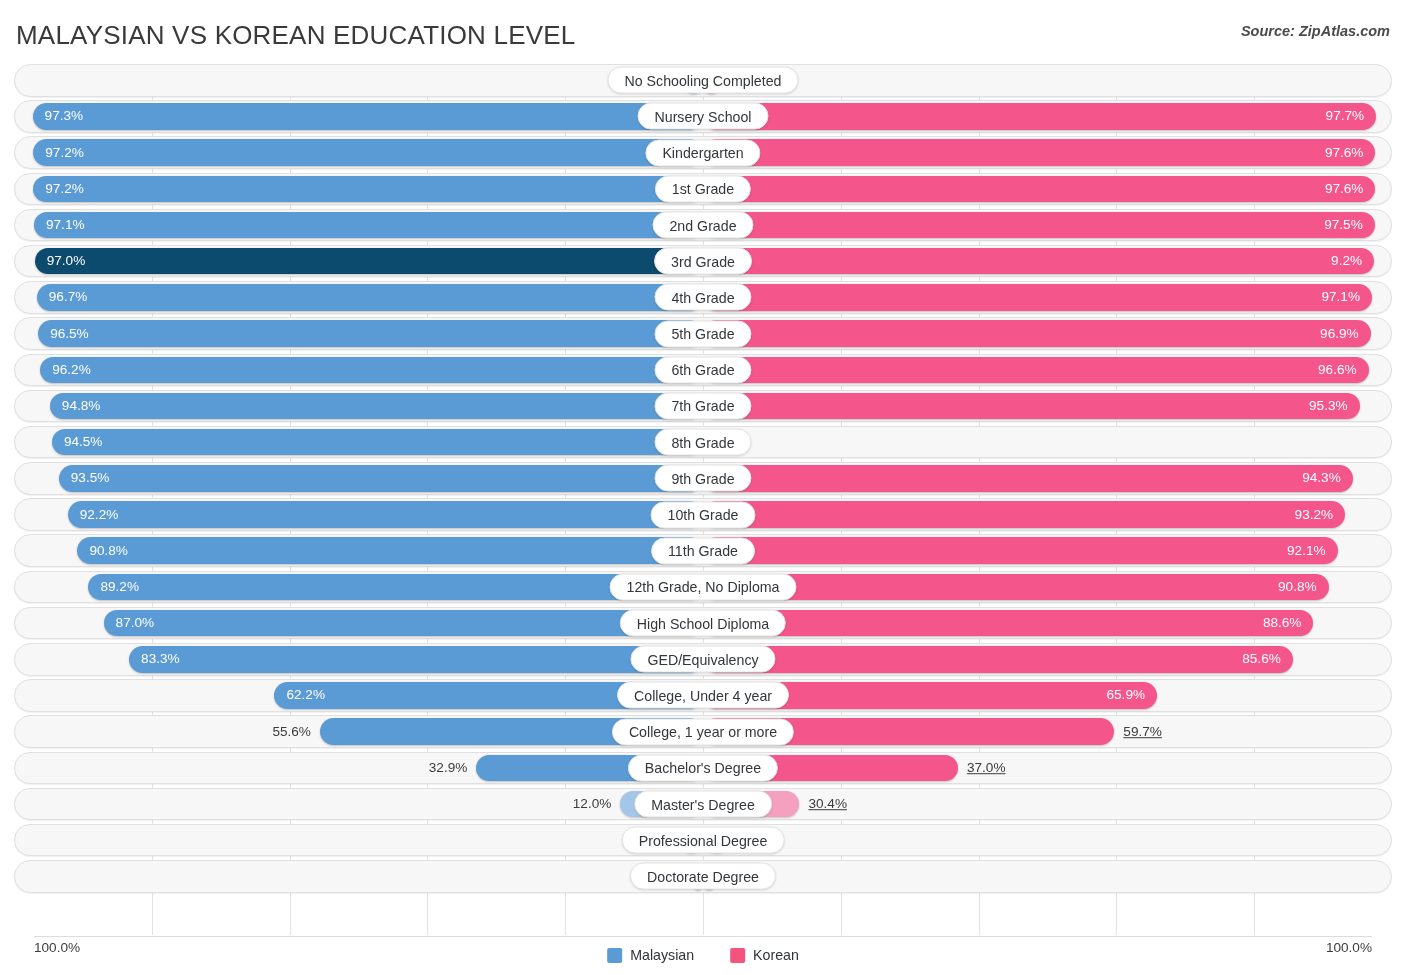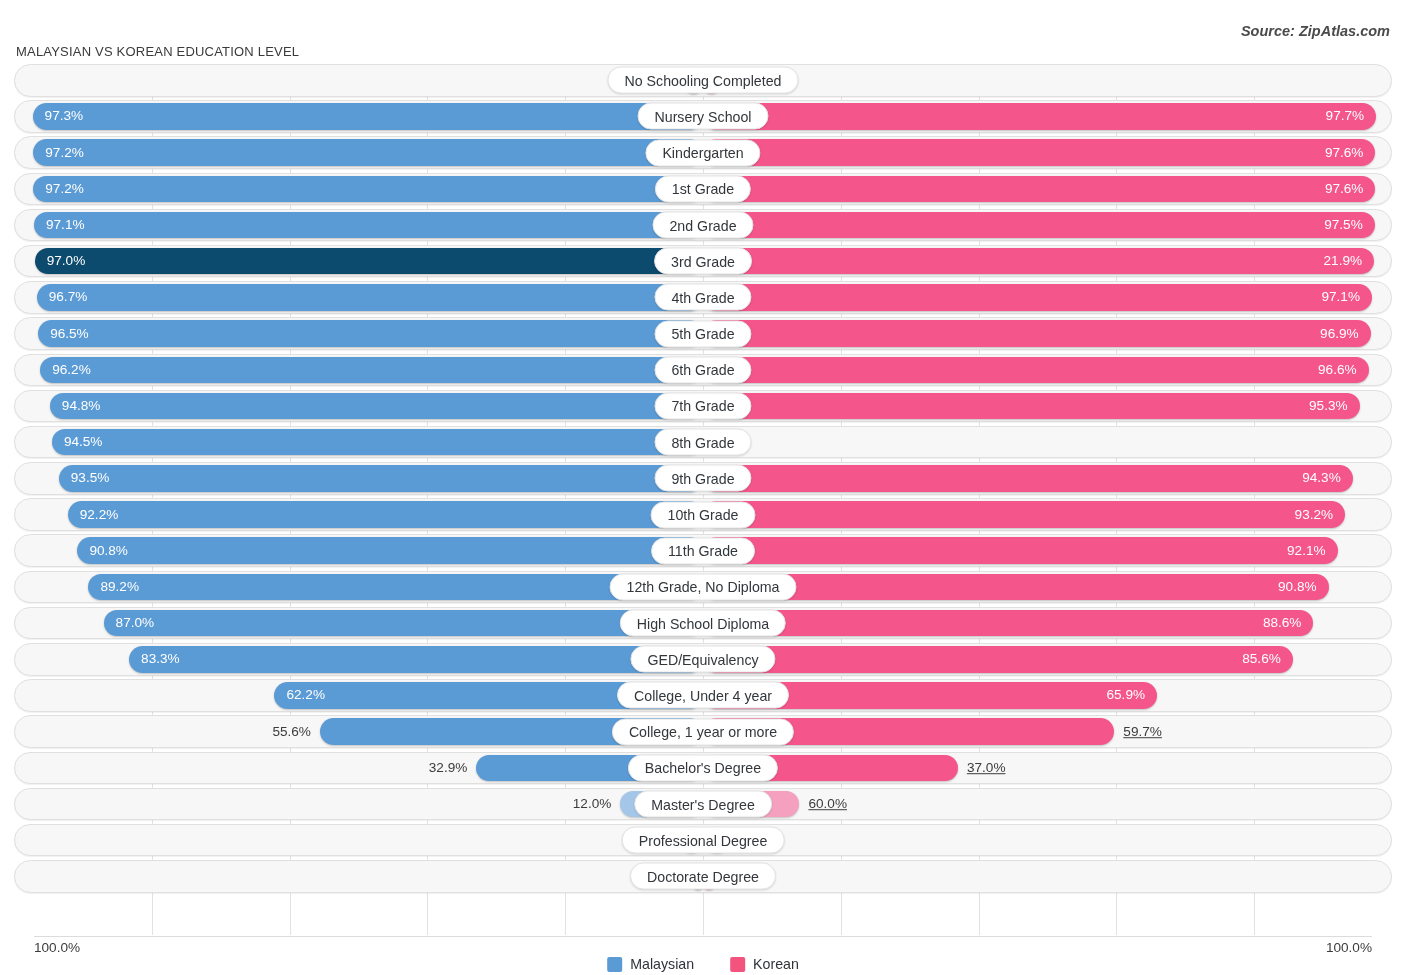--- a/index.html
+++ b/index.html
@@ -17,22 +17,22 @@
     background: #ffffff;
   }
 
   
   #header {
     position: absolute; left: 0; top: 0;
     width: 1406px; height: 62px;
   }
   #chart-title {
     position: absolute; left: 16px; top: 20px;
-    font-size: 13px; color: #3a3a3a;
-    letter-spacing: .2px; white-space: nowrap; margin-top: 24px;
+    font-size: 26px; color: #3a3a3a;
+    letter-spacing: .2px; white-space: nowrap;
   }
   #source-note {
     position: absolute; right: 16px; top: 23px;
     font-size: 14.5px; font-style: italic; font-weight: bold;
     color: #4a4a4a; white-space: nowrap;
   }
 
   
   #plot {
     position: absolute; left: 14px; top: 64px;
@@ -102,21 +102,21 @@
     position: absolute; left: 14px; top: 936px;
     width: 1378px; height: 32px;
   }
   .axis-end {
     position: absolute; top: 4px;
     font-size: 13.6px; color: #3c3c3c; white-space: nowrap;
   }
   #axis-left  { left: 20px; }
   #axis-right { right: 20px; }
   #legend {
-    position: absolute; left: 50%; top: 20px;
+    position: absolute; left: 50%; top: 11px;
     transform: translateX(-50%);
     display: flex; align-items: center; gap: 36px; text-align: center;
   }
   .legend-item { display: flex; align-items: center; gap: 8px; }
   .swatch { width: 15px; height: 15px; border-radius: 2px; }
   .legend-label { font-size: 14.2px; color: #30343a; white-space: nowrap; }
   #footer-rule {
     position: absolute; left: 20px; right: 20px; top: 0;
     height: 1px; background: #dcdcdc;
   }
@@ -190,21 +190,21 @@
           <span class="val inside">97.5%</span>
         </div>
         <div class="pill">2nd Grade</div>
       </div>
       <div class="row">
         <div class="track"></div>
         <div class="bar left" style="width: 48.5%; background: #0c4a6e; text-decoration: underline;">
           <span class="val inside">97.0%</span>
         </div>
         <div class="bar right" style="width: 48.7%; background: rgb(244, 85, 139);">
-          <span class="val inside">21.9%</span>
+          <span class="val inside">9.2%</span>
         </div>
         <div class="pill">3rd Grade</div>
       </div>
       <div class="row">
         <div class="track"></div>
         <div class="bar left" style="width: 48.35%; background: rgb(91, 155, 213);">
           <span class="val inside">96.7%</span>
         </div>
         <div class="bar right" style="width: 48.55%; background: rgb(244, 85, 139);">
           <span class="val inside">97.1%</span>
@@ -337,21 +337,21 @@
           <span class="val outside">37.0%</span>
         </div>
         <div class="pill">Bachelor's Degree</div>
       </div>
       <div class="row">
         <div class="track"></div>
         <div class="bar left" style="width: 6%; background: rgb(164, 199, 233);">
           <span class="val outside">12.0%</span>
         </div>
         <div class="bar right" style="width: 7%; background: rgb(245, 160, 191);">
-          <span class="val outside">60.0%</span>
+          <span class="val outside">30.4%</span>
         </div>
         <div class="pill">Master's Degree</div>
       </div>
       <div class="row">
         <div class="track"></div>
         <div class="bar left" style="width: 1.7%; background: rgb(164, 199, 233);">
           <span class="val outside">3.4%</span>
         </div>
         <div class="bar right" style="width: 2.05%; background: rgb(245, 160, 191);">
           <span class="val outside">4.1%</span>

